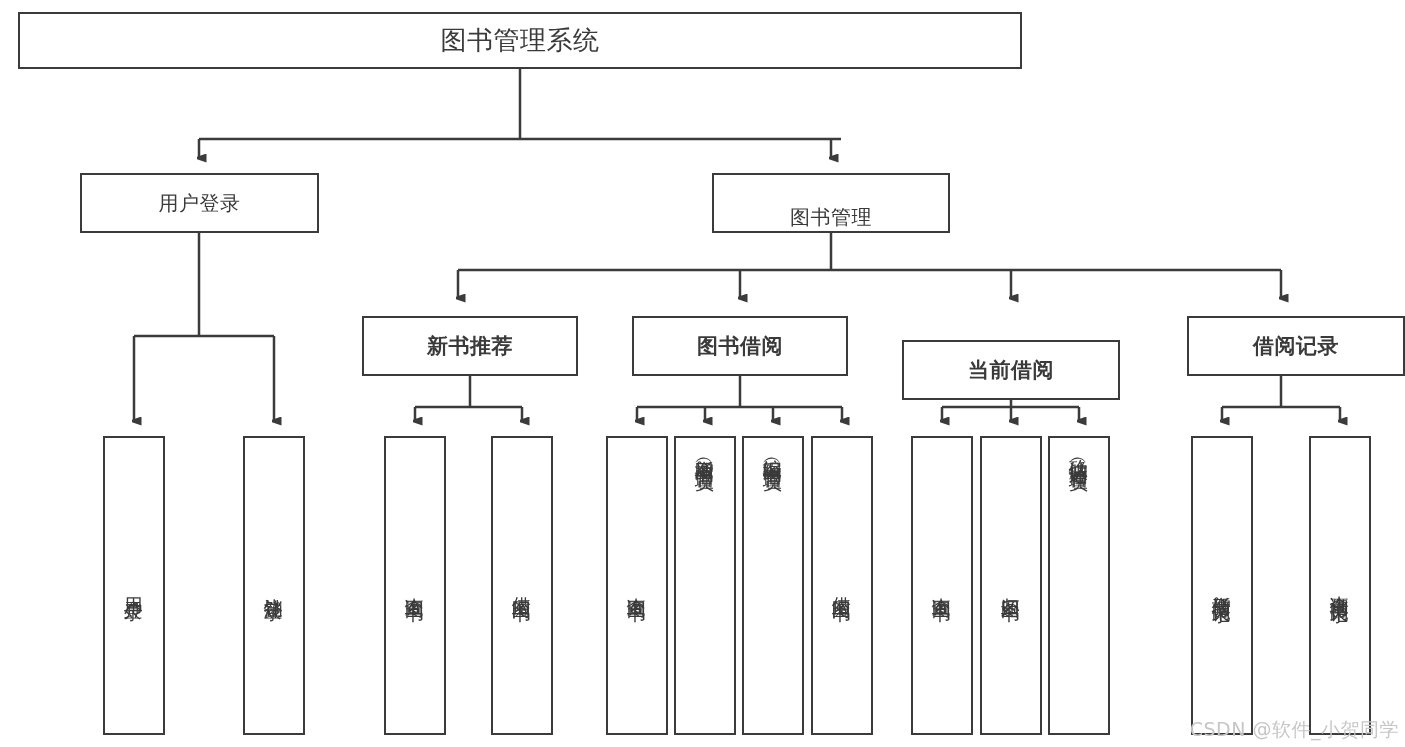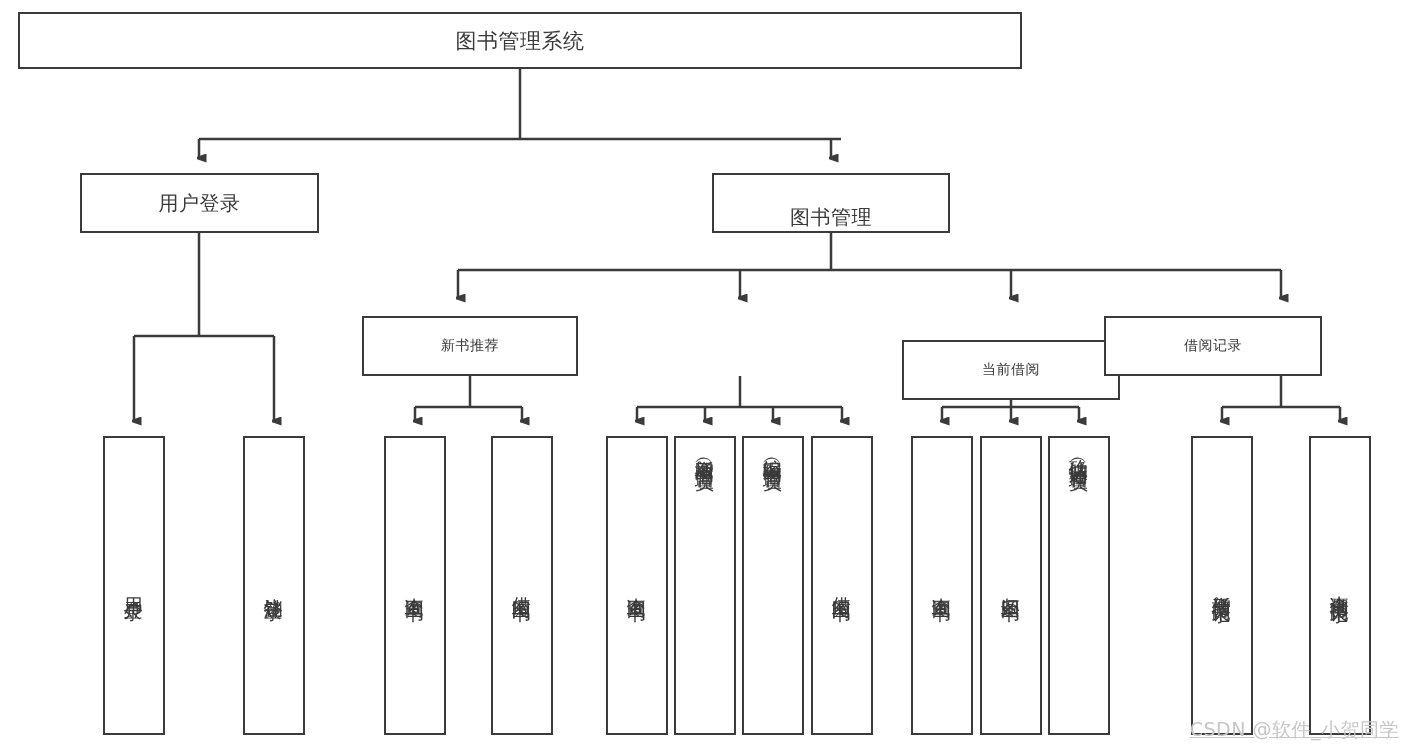--- a/index.html
+++ b/index.html
@@ -23,27 +23,28 @@
     border: 2px solid #3b3b3b;
     background: #ffffff;
     color: #3a3a3a;
     display: flex;
     align-items: center;
     justify-content: center;
     text-align: center;
     letter-spacing: 0.5px;
   }
   .box.root {
-    font-size: 21px;
+    font-size: 26px;
   }
   .box.lvl1 {
     font-size: 20px;
   }
   .box.lvl2 {
-    font-size: 14px;
+    font-size: 21px;
+    font-weight: bold;
   }
   .leaf {
     position: absolute;
     box-sizing: border-box;
     border: 2px solid #3b3b3b;
     background: #ffffff;
     color: #3a3a3a;
     font-size: 19px;
     line-height: 1.08;
     display: flex;
@@ -72,21 +73,20 @@
     pointer-events: none;
   }
   .watermark {
     position: absolute;
     right: 6px;
     bottom: 4px;
     font-size: 19px;
     color: #c6c6c6;
     letter-spacing: 0.5px;
     white-space: nowrap;
-    text-decoration: underline;
   }
 </style>
 </head>
 <body>
 
 <div id="canvas">
 
   <svg class="wires" viewBox="0 0 1405 747">
     <defs>
       <marker id="arrow" markerWidth="10" markerHeight="10" refX="4.5" refY="7.5" orient="auto" markerUnits="userSpaceOnUse">
@@ -144,24 +144,27 @@
   <div class="box lvl1" style="left:80px; top:173px; width:239px; height:60px;">
     <span>用户登录</span>
   </div>
   <div class="box lvl1" style="left:712px; top:173px; width:238px; height:60px;align-items:flex-end;">
     <span>图书管理</span>
   </div>
 
   <div class="box lvl2" style="left:362px; top:316px; width:216px; height:60px;">
     <span>新书推荐</span>
   </div>
+  <div class="box lvl2" style="left:632px; top:316px; width:216px; height:60px;">
+    <span>图书借阅</span>
+  </div>
   <div class="box lvl2" style="left:902px; top:316px; width:218px; height:60px;margin-top:24px;">
     <span>当前借阅</span>
   </div>
-  <div class="box lvl2" style="left:1104px; top:316px; width:218px; height:60px;">
+  <div class="box lvl2" style="left:1187px; top:316px; width:218px; height:60px;">
     <span>借阅记录</span>
   </div>
 
   <div class="leaf align-center" style="left:103px; top:436px; width:62px; height:299px;">
     <span class="vtext">用户登录</span>
   </div>
   <div class="leaf align-center" style="left:243px; top:436px; width:62px; height:299px;">
     <span class="vtext">注销登录</span>
   </div>
 

